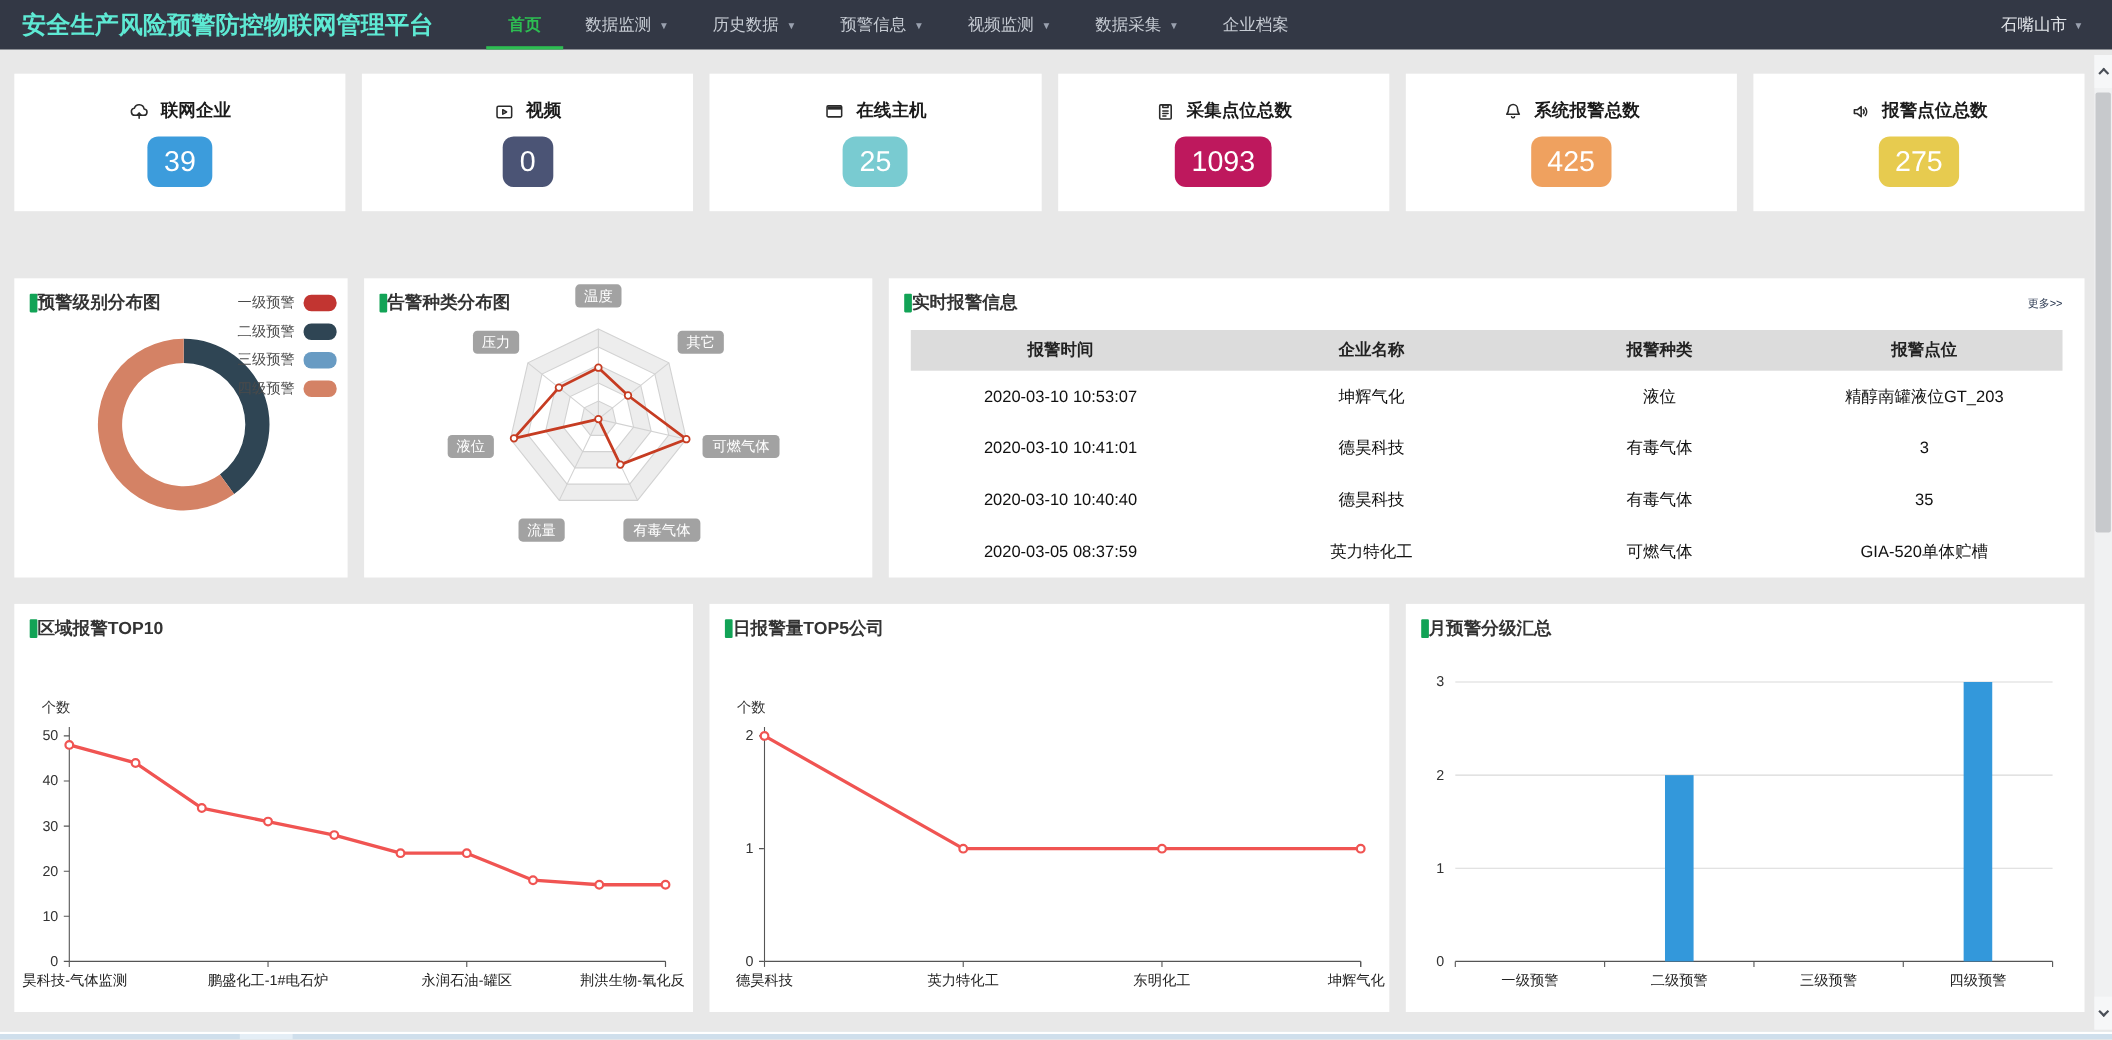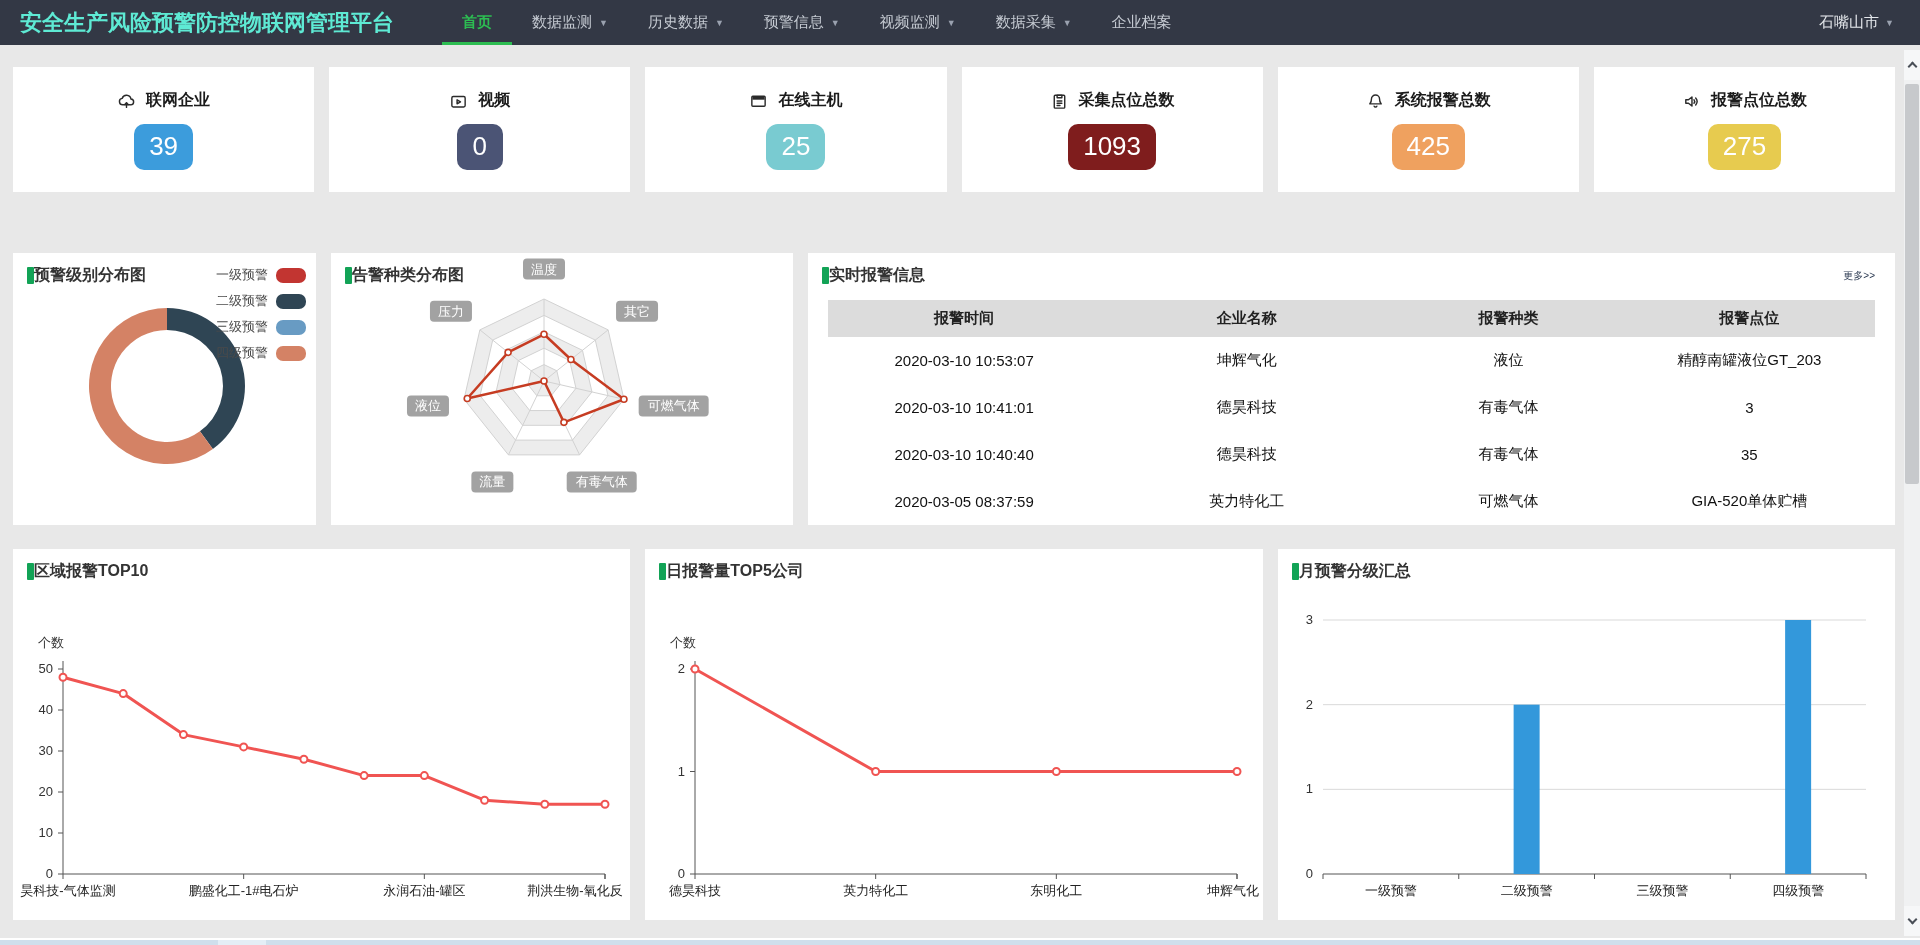--- a/index.html
+++ b/index.html
@@ -155,21 +155,21 @@
       <div class="stat-head">
         <span>
           <svg width="19" height="19" viewBox="0 0 20 20" fill="none" stroke="#2b2b2b" stroke-width="1.5" stroke-linejoin="round">
             <rect x="4.5" y="3.5" width="11" height="13.5" rx="1"></rect>
             <path d="M7.5 3.5h5v2.6h-5z"></path>
             <path d="M7.5 9.4h5M7.5 11.8h5M7.5 14.2h3" stroke-linecap="round"></path>
           </svg>
         </span>
         <span>采集点位总数</span>
       </div>
-      <div class="stat-badge" style="background-color: #7f1d1d;">1093</div>
+      <div class="stat-badge" style="background-color: #be185d;">1093</div>
     </div>
 
     <div class="stat-card">
       <div class="stat-head">
         <span>
           <svg width="19" height="19" viewBox="0 0 20 20" fill="none" stroke="#2b2b2b" stroke-width="1.5" stroke-linecap="round" stroke-linejoin="round">
             <path d="M10 3.2a4.3 4.3 0 0 0-4.3 4.3c0 3.2-1.2 4.2-1.7 5h12c-.5-.8-1.7-1.8-1.7-5A4.3 4.3 0 0 0 10 3.2z"></path>
             <path d="M8.6 14.9a1.5 1.5 0 0 0 2.8 0"></path>
           </svg>
         </span>

